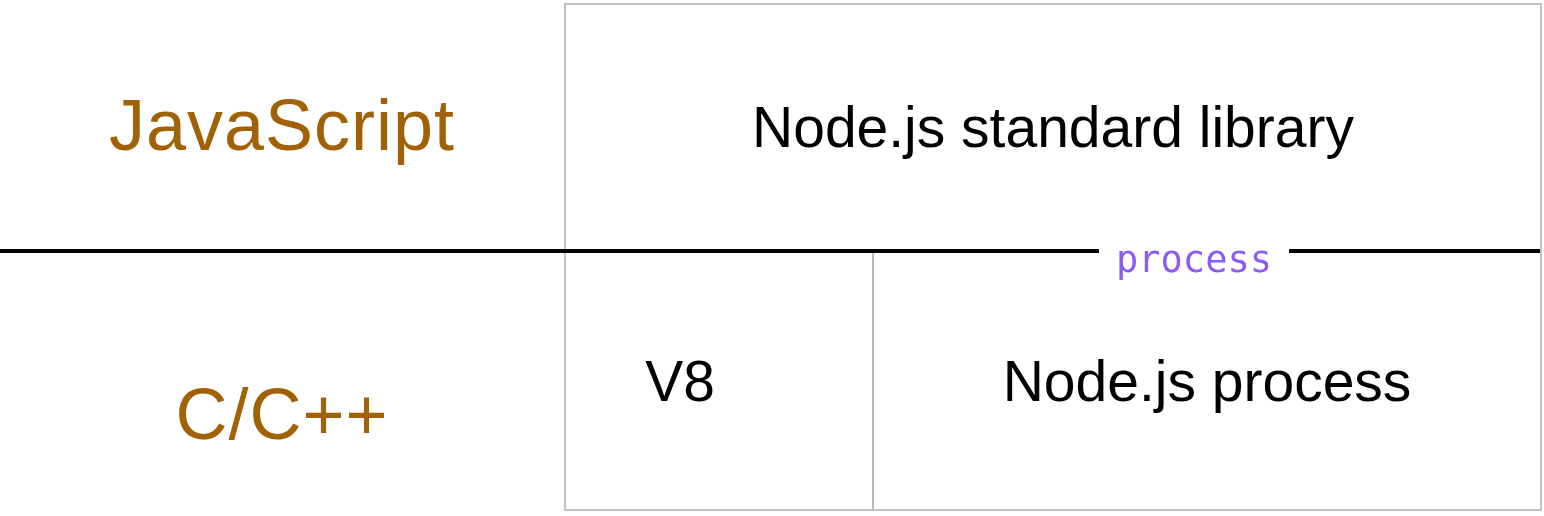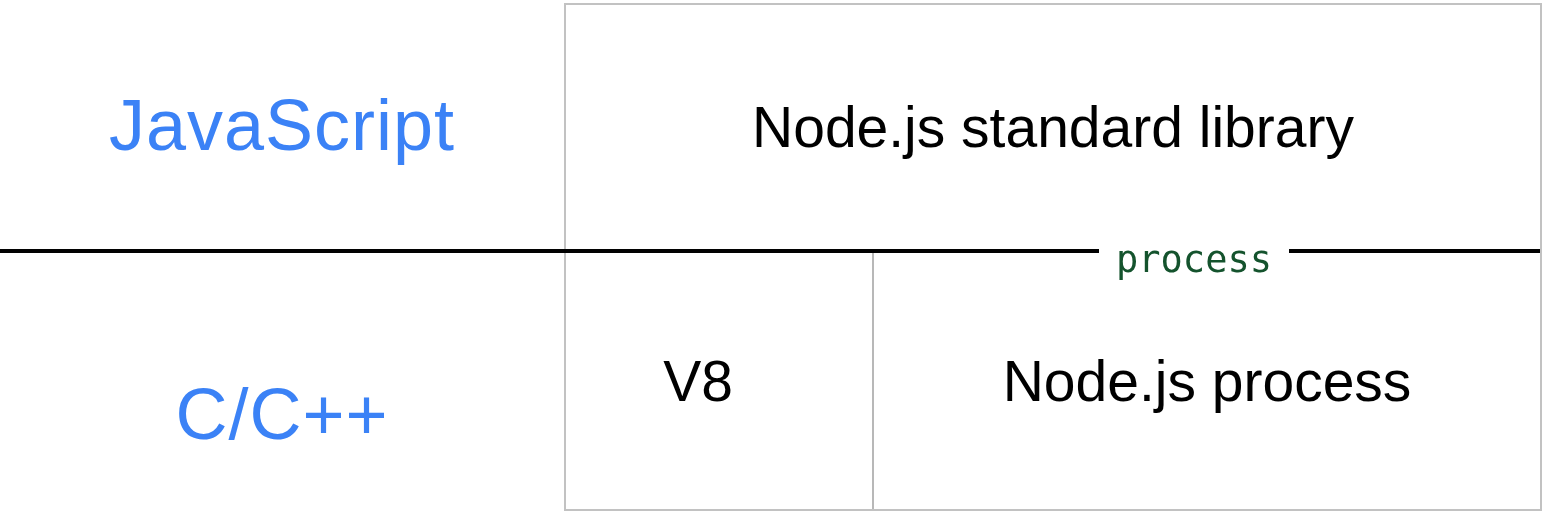--- a/index.html
+++ b/index.html
@@ -49,46 +49,46 @@
   .process-label {
     left: 1099px;
     top: 236px;
     width: 190px;
     height: 46px;
     display: flex;
     align-items: center;
     justify-content: center;
     font-family: "DejaVu Sans Mono", monospace;
     font-size: 37px;
-    color: #14532d;
+    color: #8b5cf6;
     white-space: nowrap;
   }
 
   .center-cell {
     display: flex;
     align-items: center;
     justify-content: center;
     white-space: nowrap;
   }
 
   .layer-label {
-    color: #3b82f6;
+    color: #a16207;
     font-size: 72px;
     letter-spacing: 1px;
   }
   .component-label {
     color: #000000;
     font-size: 57px;
     text-align: center;
   }
 
   .js-layer      { left: 0;     top: 0;     width: 564px; height: 250px; }
   .cpp-layer     { left: 0;     top: 253px; width: 564px; height: 258px; margin-top: 32px; }
   .stdlib-cell   { left: 566px; top: 5px;   width: 974px; height: 244px; }
-  .v8-cell       { left: 566px; top: 253px; width: 264px; height: 256px; }
+  .v8-cell       { left: 548px; top: 253px; width: 264px; height: 256px; }
   .bindings-cell { left: 874px; top: 253px; width: 666px; height: 256px; }
 </style>
 </head>
 <body>
 
 <div id="stage">
 
   <div class="abs center-cell js-layer layer-label">JavaScript</div>
 
   <div class="abs center-cell cpp-layer layer-label">C/C++</div>

